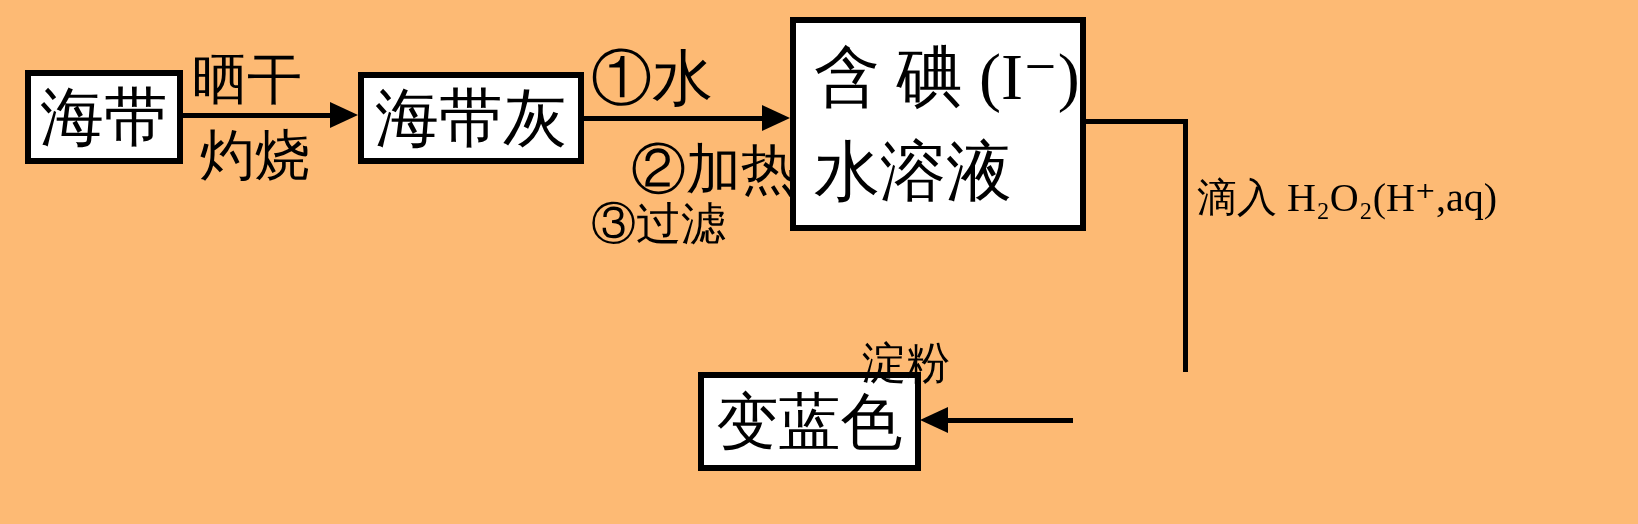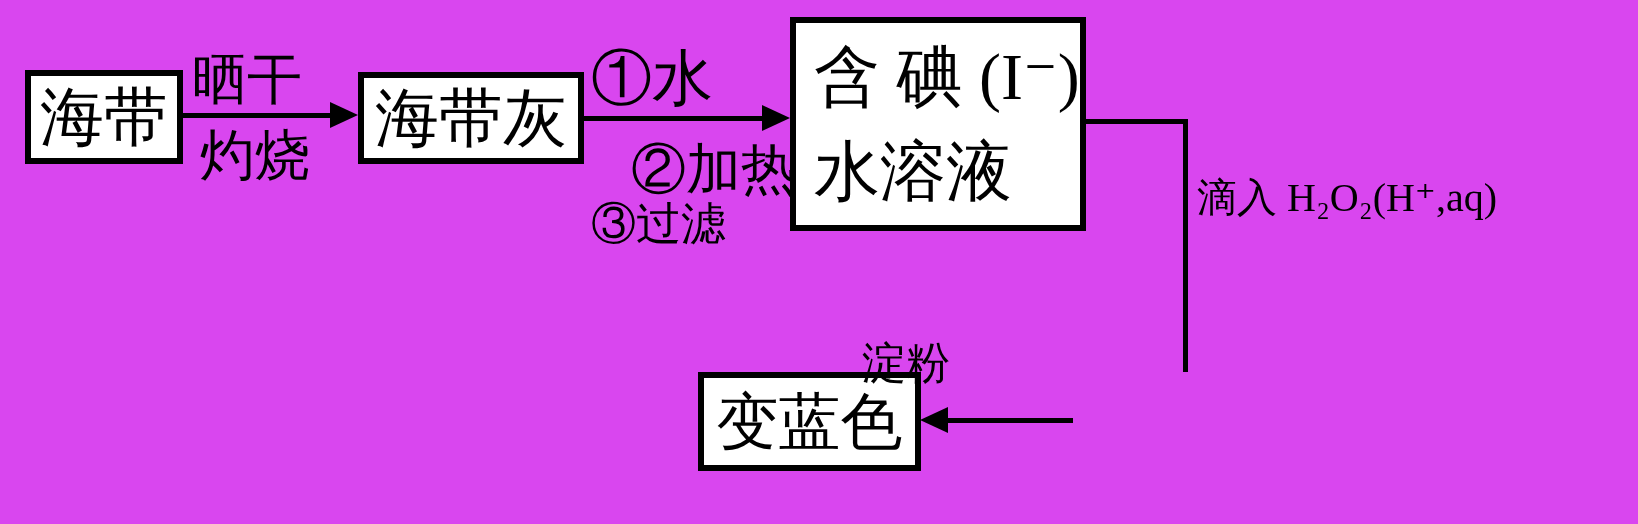--- a/index.html
+++ b/index.html
@@ -4,21 +4,21 @@
 <style>
   html, body {
     margin: 0;
     padding: 0;
     background: #ffffff;
   }
   .canvas {
     position: relative;
     width: 1638px;
     height: 524px;
-    background: #d946ef;
+    background: #fdba74;
     font-family: "Liberation Serif", "DejaVu Serif", serif;
     color: #000000;
     overflow: hidden;
   }
   .node {
     position: absolute;
     border: 6px solid #000000;
     background: #ffffff;
     display: flex;
     align-items: center;

